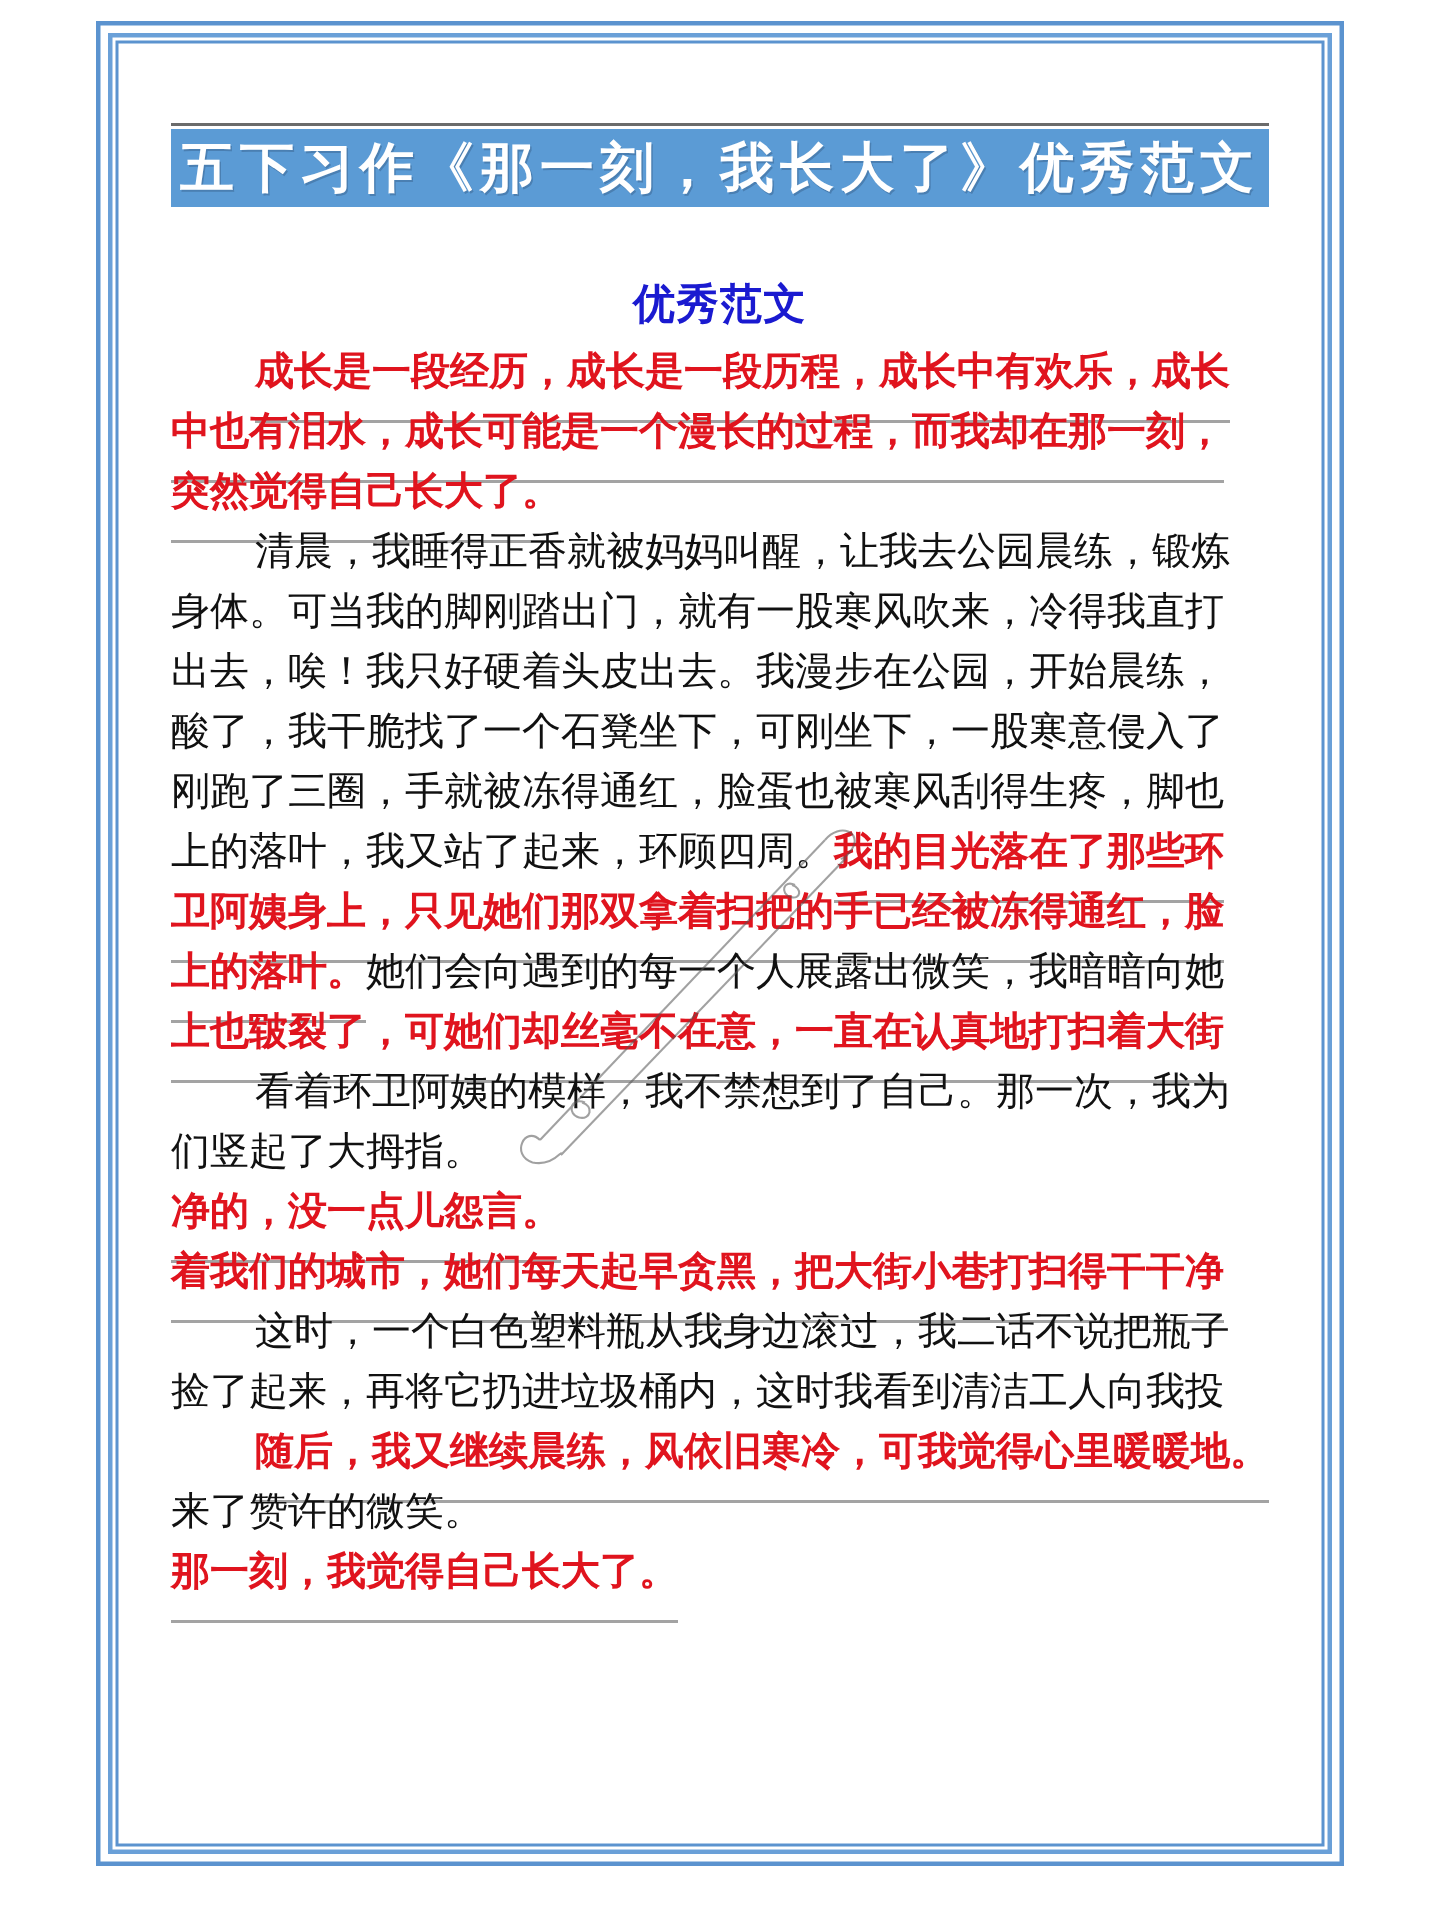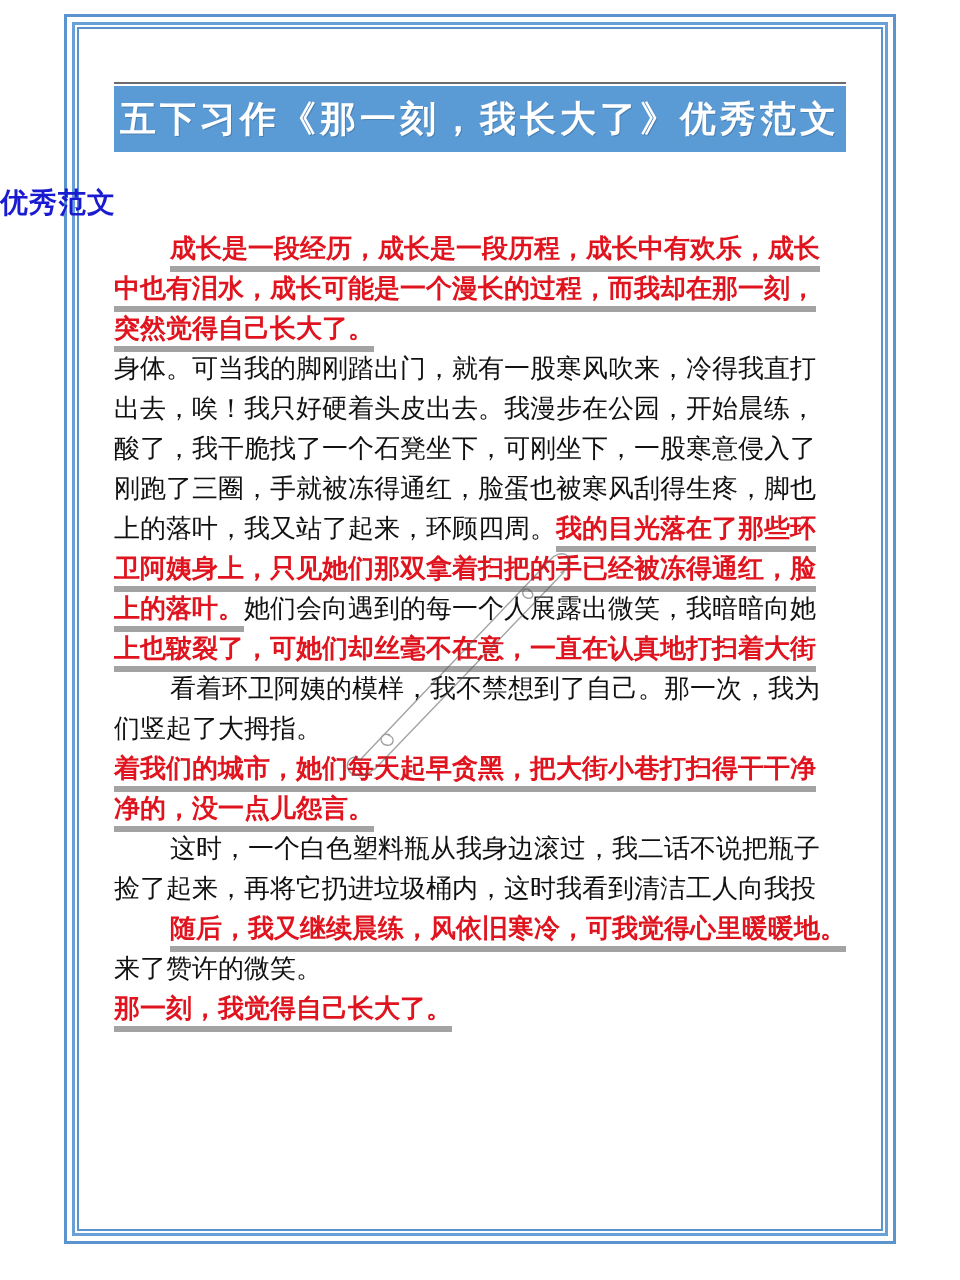--- a/index.html
+++ b/index.html
@@ -12,42 +12,42 @@
     box-sizing:border-box;
     border:3px solid #5b93cf;
   }
   .frame-b2 { position:absolute; inset:2px; border:2px solid #ffffff; }
   .frame-b3 { position:absolute; inset:5px; border:3px solid #6aa0d8; }
   .frame-b4 { position:absolute; inset:10px; border:2px solid #5b93cf; }
   .title-rule {
     position:absolute; left:114px; top:82px; width:732px; height:2px; background:#6b6b6b;
   }
   .title-bar {
-    position:absolute; left:114px; top:86px; width:732px; height:66px;
+    position:absolute; left:114px; top:86px; width:732px; height:52px;
     background:#5b9bd5; color:#ffffff;
     display:flex; align-items:center; justify-content:center;
     font-family:"DejaVu Serif", "Liberation Serif", serif;
     font-weight:bold; font-size:36px; letter-spacing:4px;
     text-shadow:1px 1px 0 #4a7fb2;
   }
   .subtitle {
-    position:absolute; left:0; width:960px; top:184px; text-align:left;
+    position:absolute; left:0; width:960px; top:184px; text-align:center;
     color:#1a1ad0; font-weight:bold; font-size:28px; letter-spacing:1px;
   }
   .body {
     position:absolute; left:114px; top:228px; width:740px;
   }
   .line {
     height:40px; line-height:40px; font-size:26px; white-space:nowrap;
     color:#111111; position:relative;
   }
   .red { color:#e0141e; font-weight:bold; }
   .ul {
-    border-bottom:6px solid #a3a3a3;
-    padding-bottom:3px;
+    border-bottom:2px solid #a3a3a3;
+    padding-bottom:17px;
     text-align:right;
   }
   .indent { padding-left:56px; }
   .seg { display:inline; }
   .watermark {
     position:absolute; left:330px; top:520px; width:260px; height:260px;
     pointer-events:none; opacity:0.55;
   }
 </style>
 </head>
@@ -61,32 +61,33 @@
 
 <div class="title-rule"></div>
 <div class="title-bar">五下习作《那一刻，我长大了》优秀范文</div>
 
 <div class="subtitle">优秀范文</div>
 
 <div class="body" id="essay-body">
     <div class="line indent"><span class="seg red ul">成长是一段经历，成长是一段历程，成长中有欢乐，成长</span></div>
     <div class="line"><span class="seg red ul">中也有泪水，成长可能是一个漫长的过程，而我却在那一刻，</span></div>
     <div class="line"><span class="seg red ul">突然觉得自己长大了。</span></div>
+    <div class="line indent"><span class="seg">清晨，我睡得正香就被妈妈叫醒，让我去公园晨练，锻炼</span></div>
     <div class="line"><span class="seg">身体。可当我的脚刚踏出门，就有一股寒风吹来，冷得我直打</span></div>
     <div class="line"><span class="seg">出去，唉！我只好硬着头皮出去。我漫步在公园，开始晨练，</span></div>
     <div class="line"><span class="seg">酸了，我干脆找了一个石凳坐下，可刚坐下，一股寒意侵入了</span></div>
     <div class="line"><span class="seg">刚跑了三圈，手就被冻得通红，脸蛋也被寒风刮得生疼，脚也</span></div>
     <div class="line"><span class="seg">上的落叶，我又站了起来，环顾四周。</span><span class="seg red ul">我的目光落在了那些环</span></div>
     <div class="line"><span class="seg red ul">卫阿姨身上，只见她们那双拿着扫把的手已经被冻得通红，脸</span></div>
     <div class="line"><span class="seg red ul">上的落叶。</span><span class="seg">她们会向遇到的每一个人展露出微笑，我暗暗向她</span></div>
     <div class="line"><span class="seg red ul">上也皲裂了，可她们却丝毫不在意，一直在认真地打扫着大街</span></div>
     <div class="line indent"><span class="seg">看着环卫阿姨的模样，我不禁想到了自己。那一次，我为</span></div>
     <div class="line"><span class="seg">们竖起了大拇指。</span></div>
+    <div class="line"><span class="seg red ul">净的，没一点儿怨言。</span></div>
     <div class="line"><span class="seg red ul">着我们的城市，她们每天起早贪黑，把大街小巷打扫得干干净</span></div>
-    <div class="line"><span class="seg red ul">净的，没一点儿怨言。</span></div>
     <div class="line indent"><span class="seg">这时，一个白色塑料瓶从我身边滚过，我二话不说把瓶子</span></div>
     <div class="line"><span class="seg">捡了起来，再将它扔进垃圾桶内，这时我看到清洁工人向我投</span></div>
     <div class="line indent"><span class="seg red ul">随后，我又继续晨练，风依旧寒冷，可我觉得心里暖暖地。</span></div>
     <div class="line"><span class="seg">来了赞许的微笑。</span></div>
     <div class="line"><span class="seg red ul">那一刻，我觉得自己长大了。</span></div>
   </div>
 
 <svg class="watermark" viewBox="0 0 260 260">
   <g fill="none" stroke="#555" stroke-width="1.4">
     <path d="M30 240 L220 40"></path>

